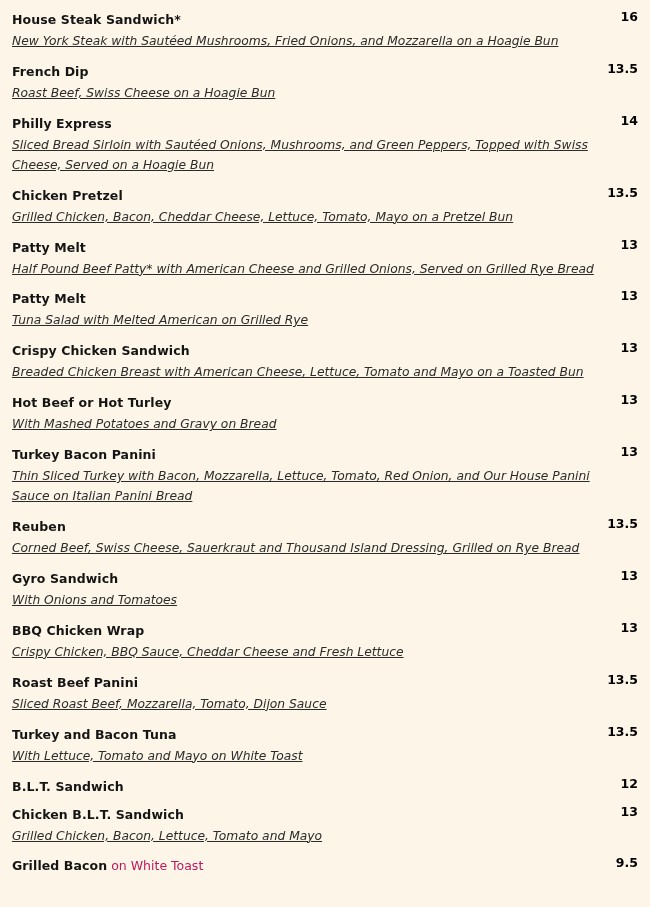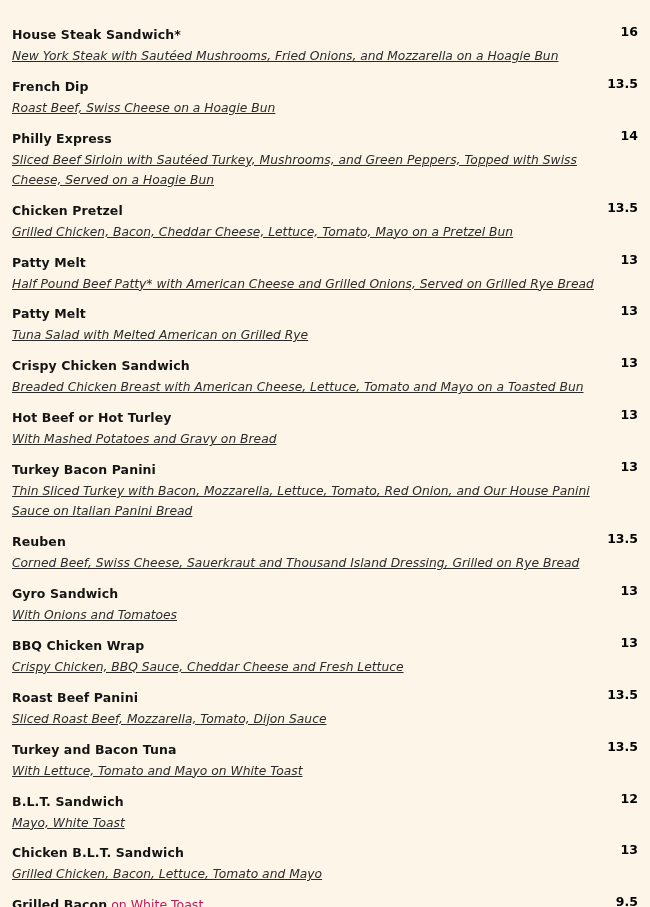--- a/index.html
+++ b/index.html
@@ -52,38 +52,38 @@
   .item-desc {
     font-style: italic;
     font-size: 12.3px;
     line-height: 1.62;
     color: #2b2b2b;
     margin-top: 4px;
     max-width: 600px;
     text-decoration: underline;
   }
   .first {
-    padding-top: 24px;
+    padding-top: 9px;
   }
 </style>
 </head>
 <body>
 
 <div class="menu">
     <div class="menu-item first">
       <div class="item-head"><span class="item-name">House Steak Sandwich*</span><span class="item-name-suffix"></span><span class="item-price">16</span></div>
       <div class="item-desc">New York Steak with Sautéed Mushrooms, Fried Onions, and Mozzarella on a Hoagie Bun</div>
     </div>
     <div class="menu-item">
       <div class="item-head"><span class="item-name">French Dip</span><span class="item-name-suffix"></span><span class="item-price">13.5</span></div>
       <div class="item-desc">Roast Beef, Swiss Cheese on a Hoagie Bun</div>
     </div>
     <div class="menu-item">
       <div class="item-head"><span class="item-name">Philly Express</span><span class="item-name-suffix"></span><span class="item-price">14</span></div>
-      <div class="item-desc">Sliced Beef Sirloin with Sautéed Turkey, Mushrooms, and Green Peppers, Topped with Swiss Cheese, Served on a Hoagie Bun</div>
+      <div class="item-desc">Sliced Bread Sirloin with Sautéed Onions, Mushrooms, and Green Peppers, Topped with Swiss Cheese, Served on a Hoagie Bun</div>
     </div>
     <div class="menu-item">
       <div class="item-head"><span class="item-name">Chicken Pretzel</span><span class="item-name-suffix"></span><span class="item-price">13.5</span></div>
       <div class="item-desc">Grilled Chicken, Bacon, Cheddar Cheese, Lettuce, Tomato, Mayo on a Pretzel Bun</div>
     </div>
     <div class="menu-item">
       <div class="item-head"><span class="item-name">Patty Melt</span><span class="item-name-suffix"></span><span class="item-price">13</span></div>
       <div class="item-desc">Half Pound Beef Patty* with American Cheese and Grilled Onions, Served on Grilled Rye Bread</div>
     </div>
     <div class="menu-item">
@@ -117,21 +117,20 @@
     <div class="menu-item">
       <div class="item-head"><span class="item-name">Roast Beef Panini</span><span class="item-name-suffix"></span><span class="item-price">13.5</span></div>
       <div class="item-desc">Sliced Roast Beef, Mozzarella, Tomato, Dijon Sauce</div>
     </div>
     <div class="menu-item">
       <div class="item-head"><span class="item-name">Turkey and Bacon Tuna</span><span class="item-name-suffix"></span><span class="item-price">13.5</span></div>
       <div class="item-desc">With Lettuce, Tomato and Mayo on White Toast</div>
     </div>
     <div class="menu-item">
       <div class="item-head"><span class="item-name">B.L.T. Sandwich</span><span class="item-name-suffix"></span><span class="item-price">12</span></div>
-      <div class="item-desc">Mayo, White Toast</div>
     </div>
     <div class="menu-item">
       <div class="item-head"><span class="item-name">Chicken B.L.T. Sandwich</span><span class="item-name-suffix"></span><span class="item-price">13</span></div>
       <div class="item-desc">Grilled Chicken, Bacon, Lettuce, Tomato and Mayo</div>
     </div>
     <div class="menu-item">
       <div class="item-head"><span class="item-name">Grilled Bacon</span><span class="item-name-suffix"> on White Toast</span><span class="item-price">9.5</span></div>
     </div>
   </div>
 

